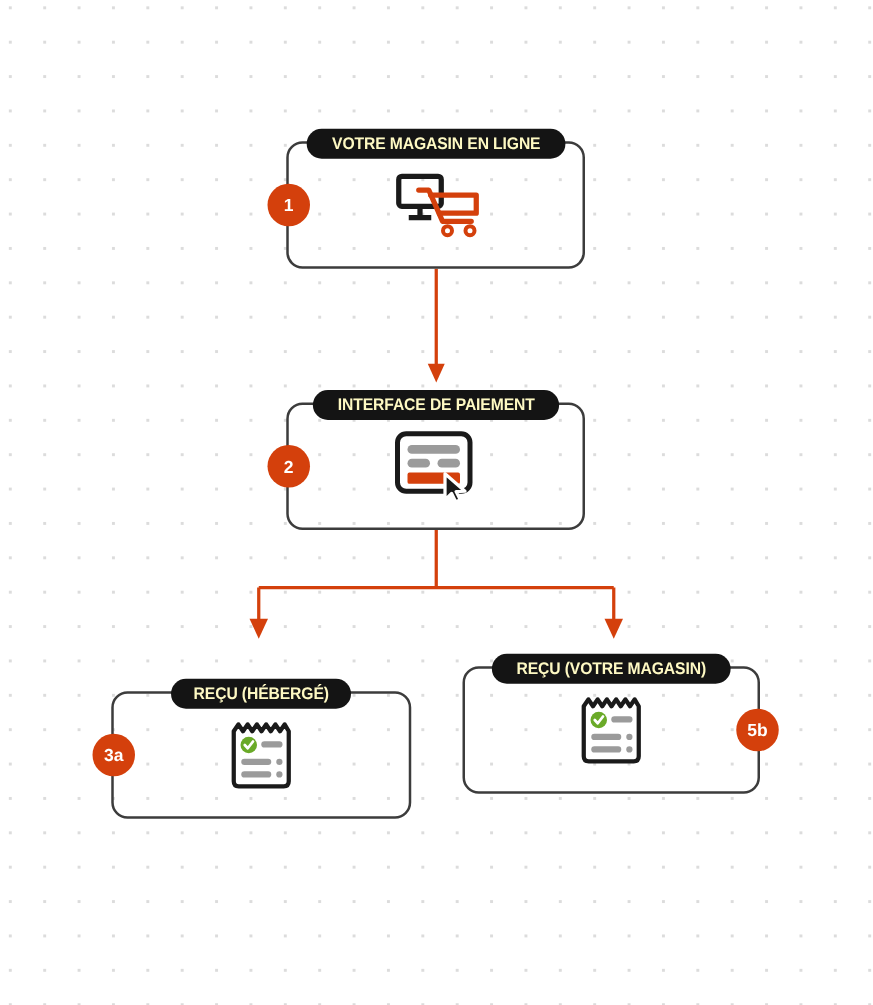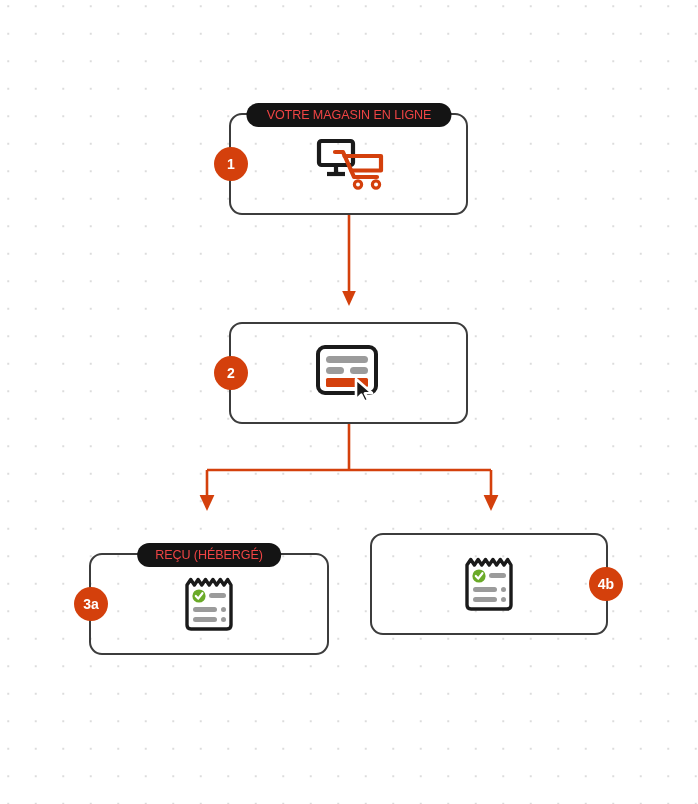--- a/index.html
+++ b/index.html
@@ -35,28 +35,28 @@
     background: transparent;
   }
 
   
   .pill {
     position: absolute;
     top: 0;
     left: 50%;
     transform: translate(-50%, -50%);
     background: #141414;
-    color: #ef4444;
+    color: #fef9c3;
     border-radius: 14px;
     height: 24px;
     line-height: 24px;
     padding: 0 14px;
     white-space: nowrap;
     font-size: 13.5px;
-    font-weight: normal;
+    font-weight: bold;
     letter-spacing: -0.1px;
     transform-origin: center;
   }
   .pill span {
     display: inline-block;
     transform: scaleX(0.93);
     transform-origin: center;
   }
 
   
@@ -135,20 +135,23 @@
         <path d="M22 15 L30 15 L41 40 L64 40" fill="none" stroke="#d4400c" stroke-width="4.2" stroke-linecap="round" stroke-linejoin="round"></path>
         <path d="M31.5 19 L68 19 L68 33.5 L38.5 33.5" fill="none" stroke="#d4400c" stroke-width="4.2" stroke-linecap="round" stroke-linejoin="round"></path>
 
         <circle cx="45" cy="47.5" r="3.6" fill="none" stroke="#d4400c" stroke-width="3.2"></circle>
         <circle cx="63" cy="47.5" r="3.6" fill="none" stroke="#d4400c" stroke-width="3.2"></circle>
       </svg>
     </div>
   </div>
 
   <div class="node" style="left:229px; top:322px; width:239px; height:102px;">
+    <div class="pill">
+      <span>INTERFACE DE PAIEMENT</span>
+    </div>
     <div class="badge left">2</div>
     <div class="icon-wrap" style="width:70px; height:60px;">
       <svg width="70" height="60" viewBox="0 0 70 60" xmlns="http://www.w3.org/2000/svg">
         <rect x="4" y="4" width="58" height="46" rx="7" fill="#ffffff" stroke="#1a1a1a" stroke-width="4"></rect>
         <rect x="12" y="13" width="42" height="7" rx="3.5" fill="#9b9b9b"></rect>
         <rect x="12" y="24" width="18" height="7" rx="3.5" fill="#9b9b9b"></rect>
         <rect x="36" y="24" width="18" height="7" rx="3.5" fill="#9b9b9b"></rect>
         <rect x="12" y="35" width="42" height="9" rx="1.5" fill="#d4400c"></rect>
 
         <path d="M42 36 L42 57 L47.3 51.7 L50.6 58.6 L54.2 56.8 L50.9 50.3 L58 50 Z" fill="#1a1a1a" stroke="#ffffff" stroke-width="2.6" stroke-linejoin="round"></path>
@@ -171,21 +174,24 @@
         <rect x="26" y="18" width="17" height="5" rx="2.5" fill="#9b9b9b"></rect>
         <rect x="10" y="32" width="24" height="5" rx="2.5" fill="#9b9b9b"></rect>
         <rect x="38" y="32" width="5" height="5" rx="2.5" fill="#9b9b9b"></rect>
         <rect x="10" y="42" width="24" height="5" rx="2.5" fill="#9b9b9b"></rect>
         <rect x="38" y="42" width="5" height="5" rx="2.5" fill="#9b9b9b"></rect>
       </svg>
     </div>
   </div>
 
   <div class="node" style="left:370px; top:533px; width:238px; height:102px;">
-    <div class="badge right">4b</div>
+    <div class="pill">
+      <span>REÇU (VOTRE MAGASIN)</span>
+    </div>
+    <div class="badge right">5b</div>
     <div class="icon-wrap" style="width:52px; height:58px;">
       <svg width="52" height="58" viewBox="0 0 52 58" xmlns="http://www.w3.org/2000/svg">
         <path d="M4 10 L7.7 4.5 L11.4 10 L15.1 4.5 L18.8 10 L22.5 4.5 L26.2 10
                  L29.9 4.5 L33.6 10 L37.3 4.5 L41 10 L44.7 4.5 L48 10
                  L48 50 Q48 54 44 54 L8 54 Q4 54 4 50 Z" fill="#ffffff" stroke="#1a1a1a" stroke-width="3.4" stroke-linejoin="round"></path>
         <circle cx="16" cy="21" r="6.6" fill="#6aaa28"></circle>
         <path d="M12.8 21 L15.2 23.6 L19.4 18.2" fill="none" stroke="#ffffff" stroke-width="2.2" stroke-linecap="round" stroke-linejoin="round"></path>
         <rect x="26" y="18" width="17" height="5" rx="2.5" fill="#9b9b9b"></rect>
         <rect x="10" y="32" width="24" height="5" rx="2.5" fill="#9b9b9b"></rect>
         <rect x="38" y="32" width="5" height="5" rx="2.5" fill="#9b9b9b"></rect>

